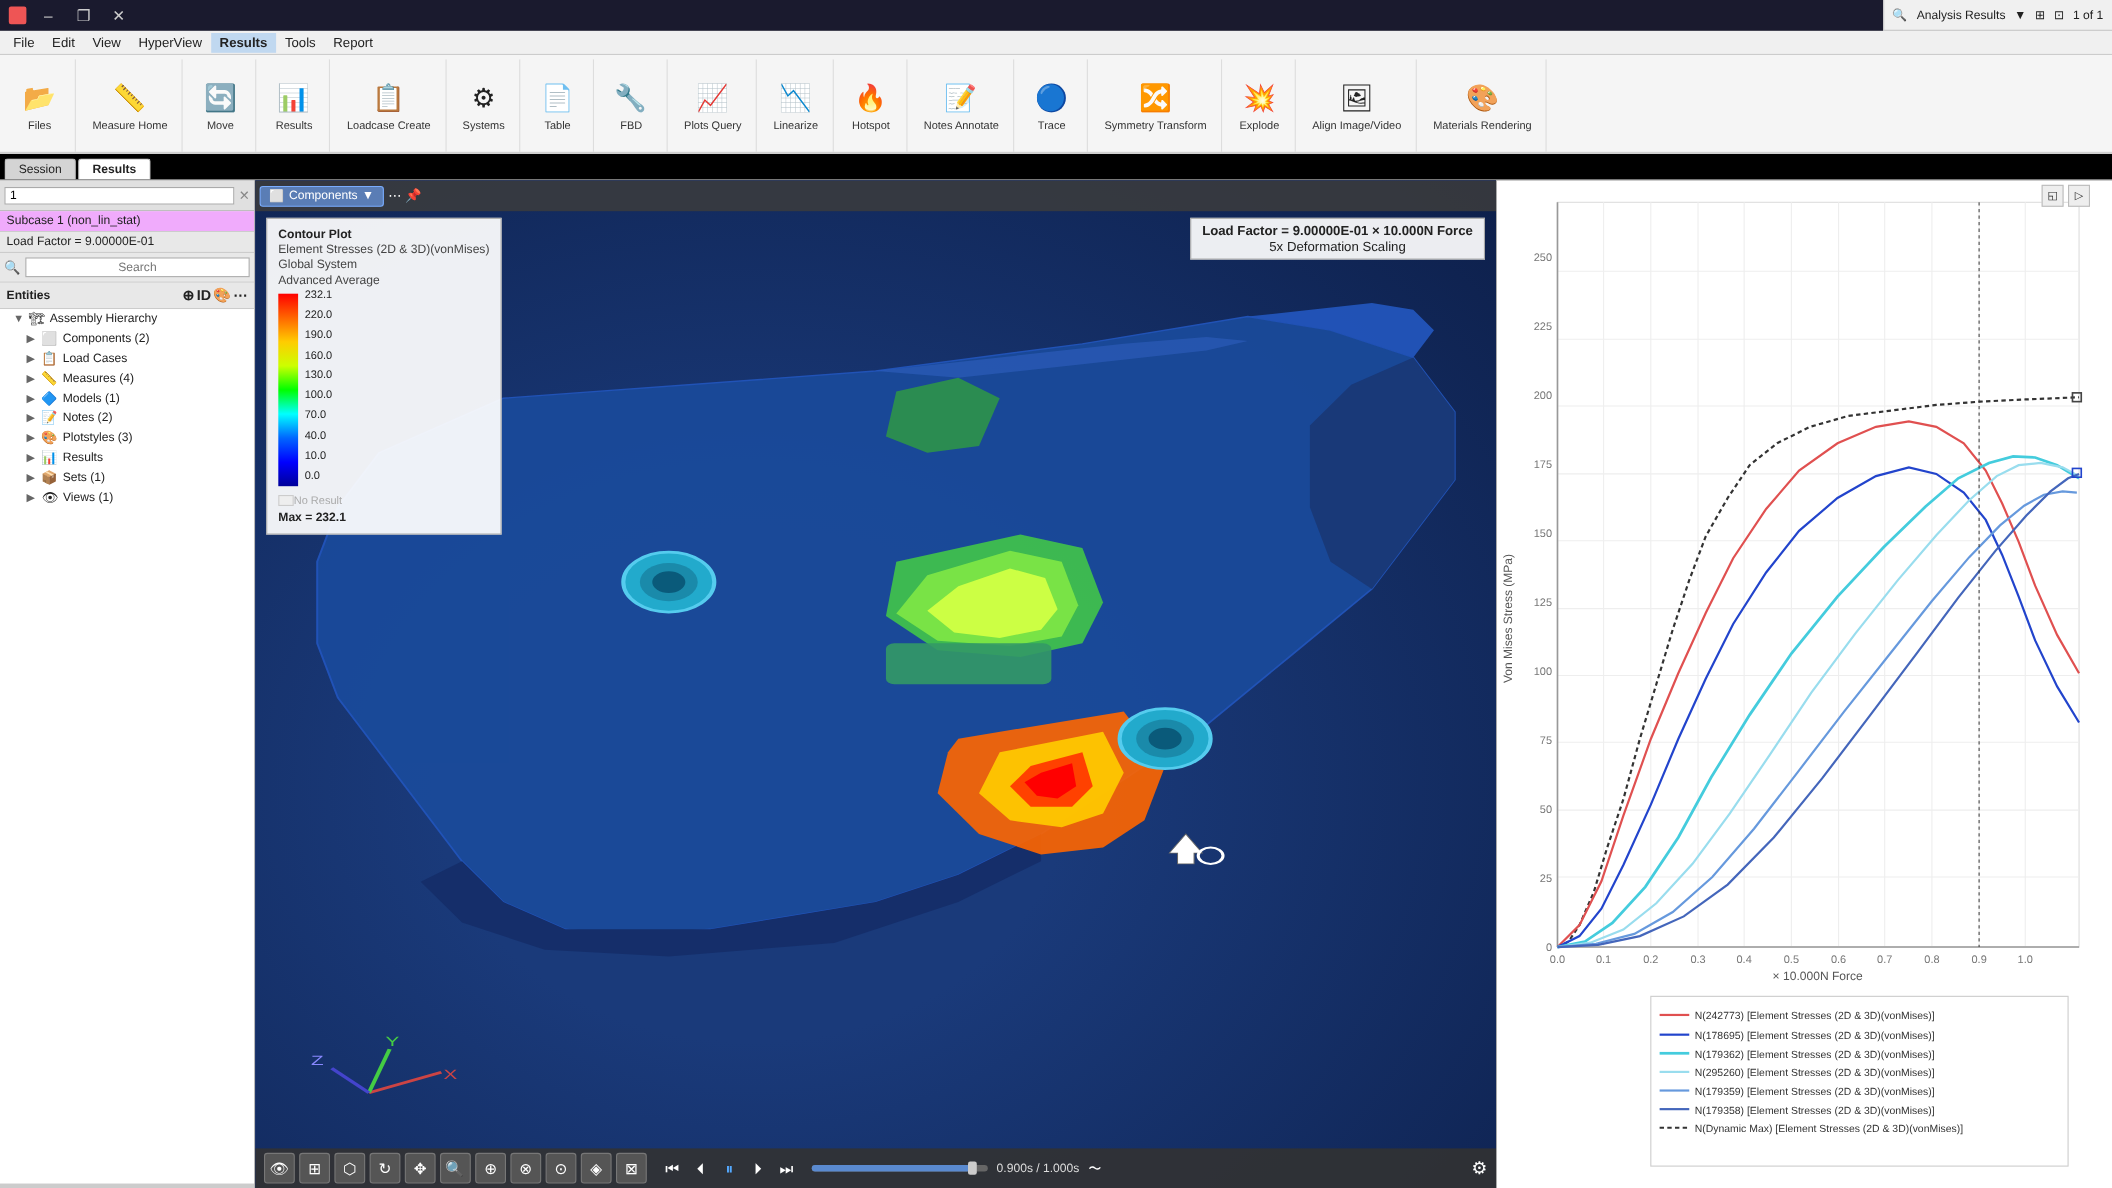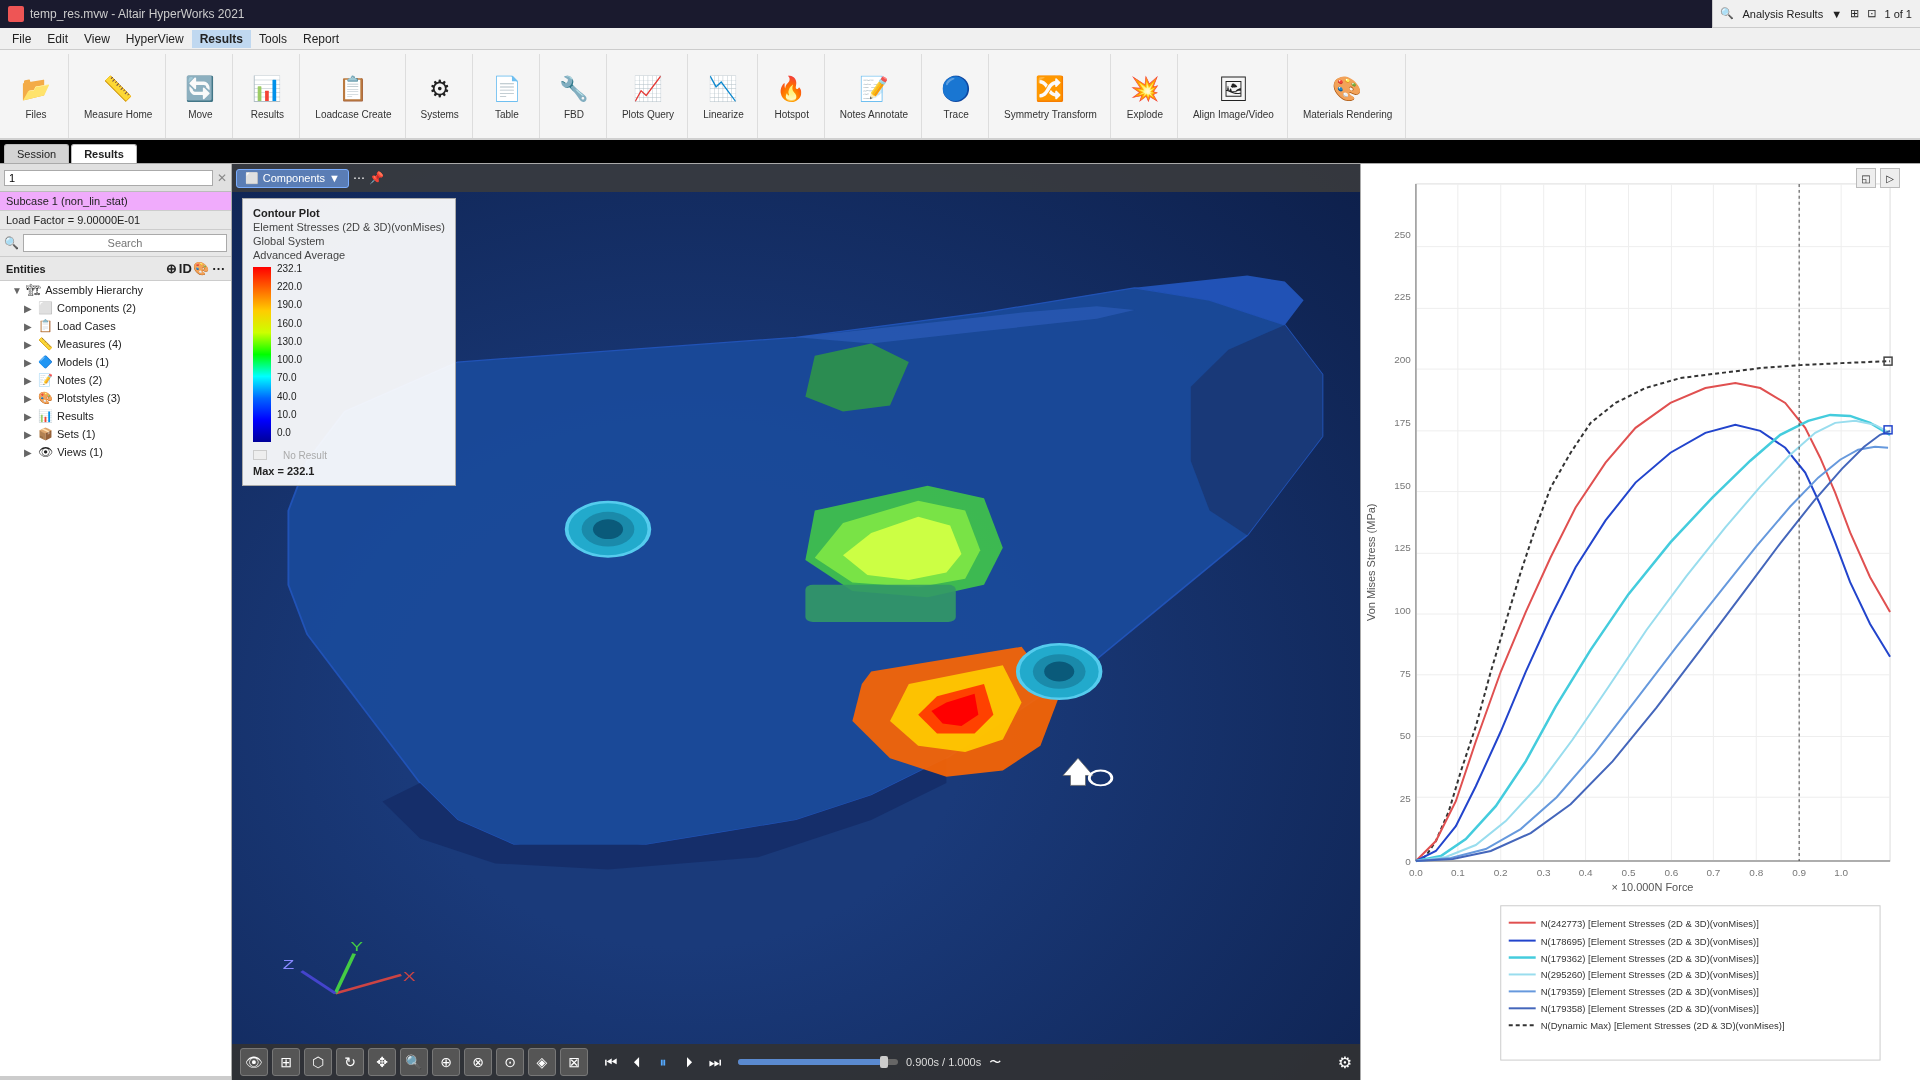--- a/index.html
+++ b/index.html
@@ -316,30 +316,29 @@
     
     .gradient-scale {
       width: 18px;
       height: 175px;
       background: linear-gradient(to bottom, #ff0000, #ff6600, #ffcc00, #ccff00, #00ff00, #00ffff, #0066ff, #0000ff, #000099);
       margin: 4px 6px 4px 0;
     }
     .legend-rows { display: flex; }
     .legend-values { display: flex; flex-direction: column; justify-content: space-between; height: 175px; font-size: 10px; }
 
-    .no-result { color: #aaa; font-size: 10px; margin-top: 4px; display: flex; align-items: flex-start; gap: 16px; }
+    .no-result { color: #aaa; font-size: 10px; margin-top: 4px; display: flex; align-items: flex-start; gap: 0; }
     .no-result-swatch { width: 14px; height: 10px; background: #eee; border: 1px solid #ccc; }
     .max-label { font-size: 11px; font-weight: bold; margin-top: 4px; }
   </style>
 </head>
 <body>
 
 <div id="titlebar">
   <span class="app-icon"></span>
-  <span class="title-text">temp_res.mvw - Altair HyperWorks 2021</span>
   <div class="win-controls">
     <button class="win-btn">–</button>
     <button class="win-btn">❐</button>
     <button class="win-btn close">✕</button>
   </div>
 </div>
 
 <div id="menubar">
 <div class="menu-item">File</div>
     <div class="menu-item">Edit</div>
@@ -650,20 +649,24 @@
     <div id="viewport-toolbar">
       <div class="vp-btn">
         <span>⬜</span>
         <span>Components</span>
         <span>▼</span>
       </div>
       <span style="color:white;">⋯</span>
       <span style="color:white;">📌</span>
     </div>
 
+    <div id="load-factor-label">
+      <div style="font-size:12px;font-weight:bold;">Load Factor = 9.00000E-01 × 10.000N Force</div>
+      <div style="font-size:12px;">5x Deformation Scaling</div>
+    </div>
 
     <div id="contour-legend">
       <div class="legend-title">Contour Plot</div>
       <div class="legend-subtitle">Element Stresses (2D &amp; 3D)(vonMises)</div>
       <div class="legend-subtitle">Global System</div>
       <div class="legend-subtitle">Advanced Average</div>
       <div class="legend-rows">
         <div class="gradient-scale"></div>
         <div class="legend-values">
           <span>232.1</span>

